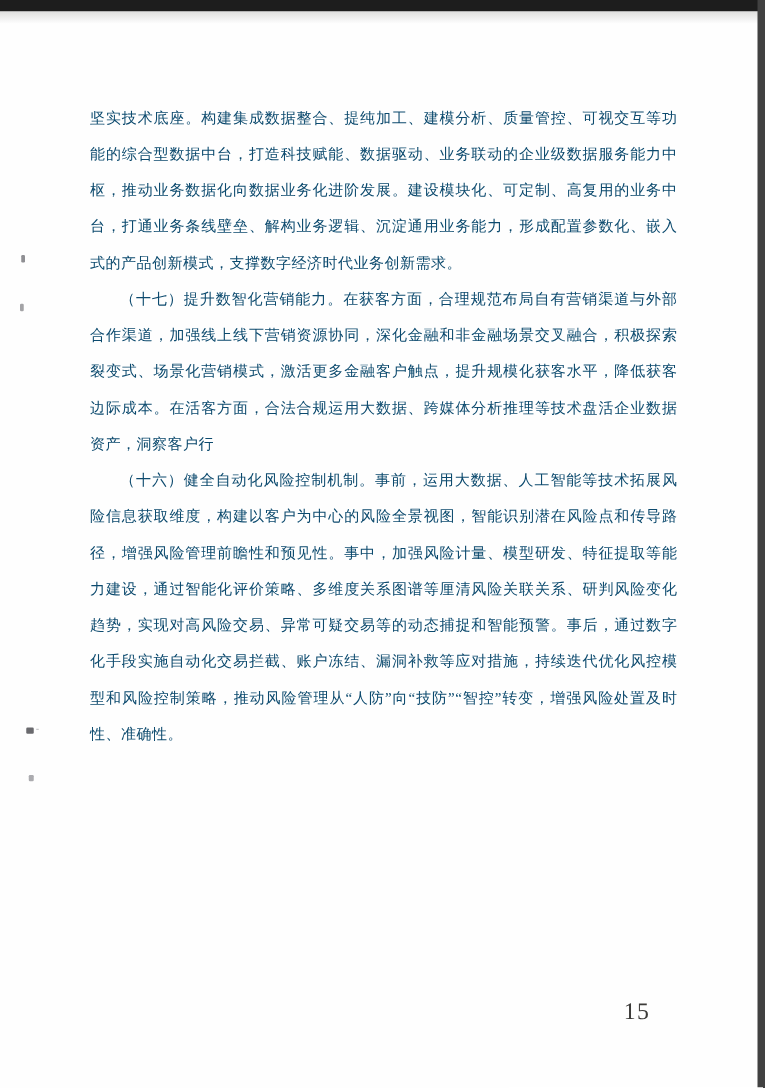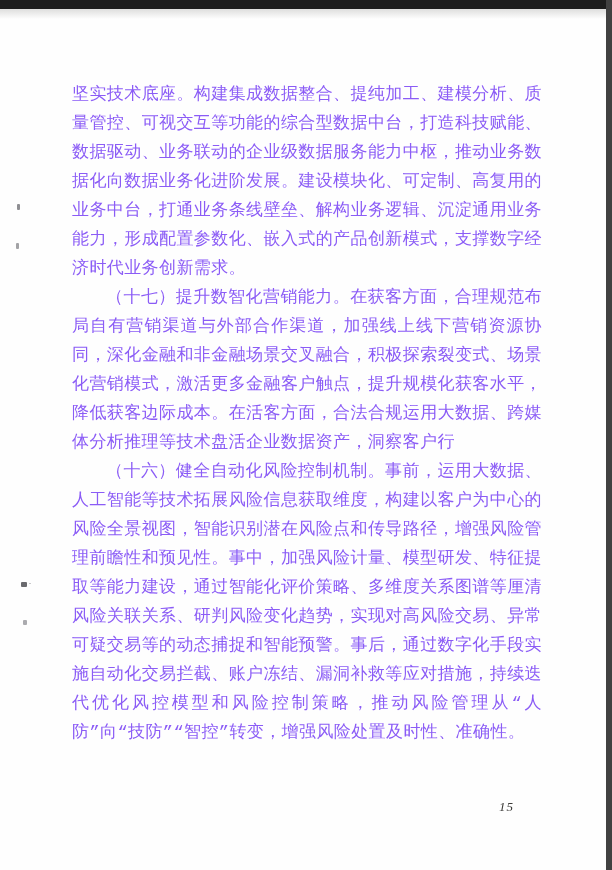--- a/index.html
+++ b/index.html
@@ -42,38 +42,36 @@
     height: 100%;
     background: #414141;
     z-index: 3;
   }
   
   .content {
     position: absolute;
     left: 72px;
     top: 80px;
     width: 470px;
-    font-size: 17px;
+    font-size: 12px;
     line-height: 29px;
-    color: #8b5cf6;
+    color: #0c4a6e;
     text-align: justify;
     text-justify: inter-character;
     letter-spacing: 0.4px;
-    font-family: Liberation Mono, monospace;
   }
   .content p { margin: 0; }
   .content p.indent { text-indent: 2em; }
   .page-number {
     position: absolute;
     left: 499px;
     top: 799px;
-    font-size: 13px;
+    font-size: 19px;
     letter-spacing: 1px;
     color: #3c3b39;
-    font-style: italic;
   }
   
   .speck {
     position: absolute;
     border-radius: 1px;
     z-index: 1;
   }
   .speck.s1 { left: 17px; top: 204px; width: 3px; height: 6px; background: #8f8f93; }
   .speck.s2 { left: 16px; top: 243px; width: 3px; height: 6px; background: #a3a3a6; }
   .speck.s3 { left: 21px; top: 582px; width: 6px; height: 5px; background: #6a6a6e; box-shadow: 6px -1px 0 -2px #c9c9cc; }

